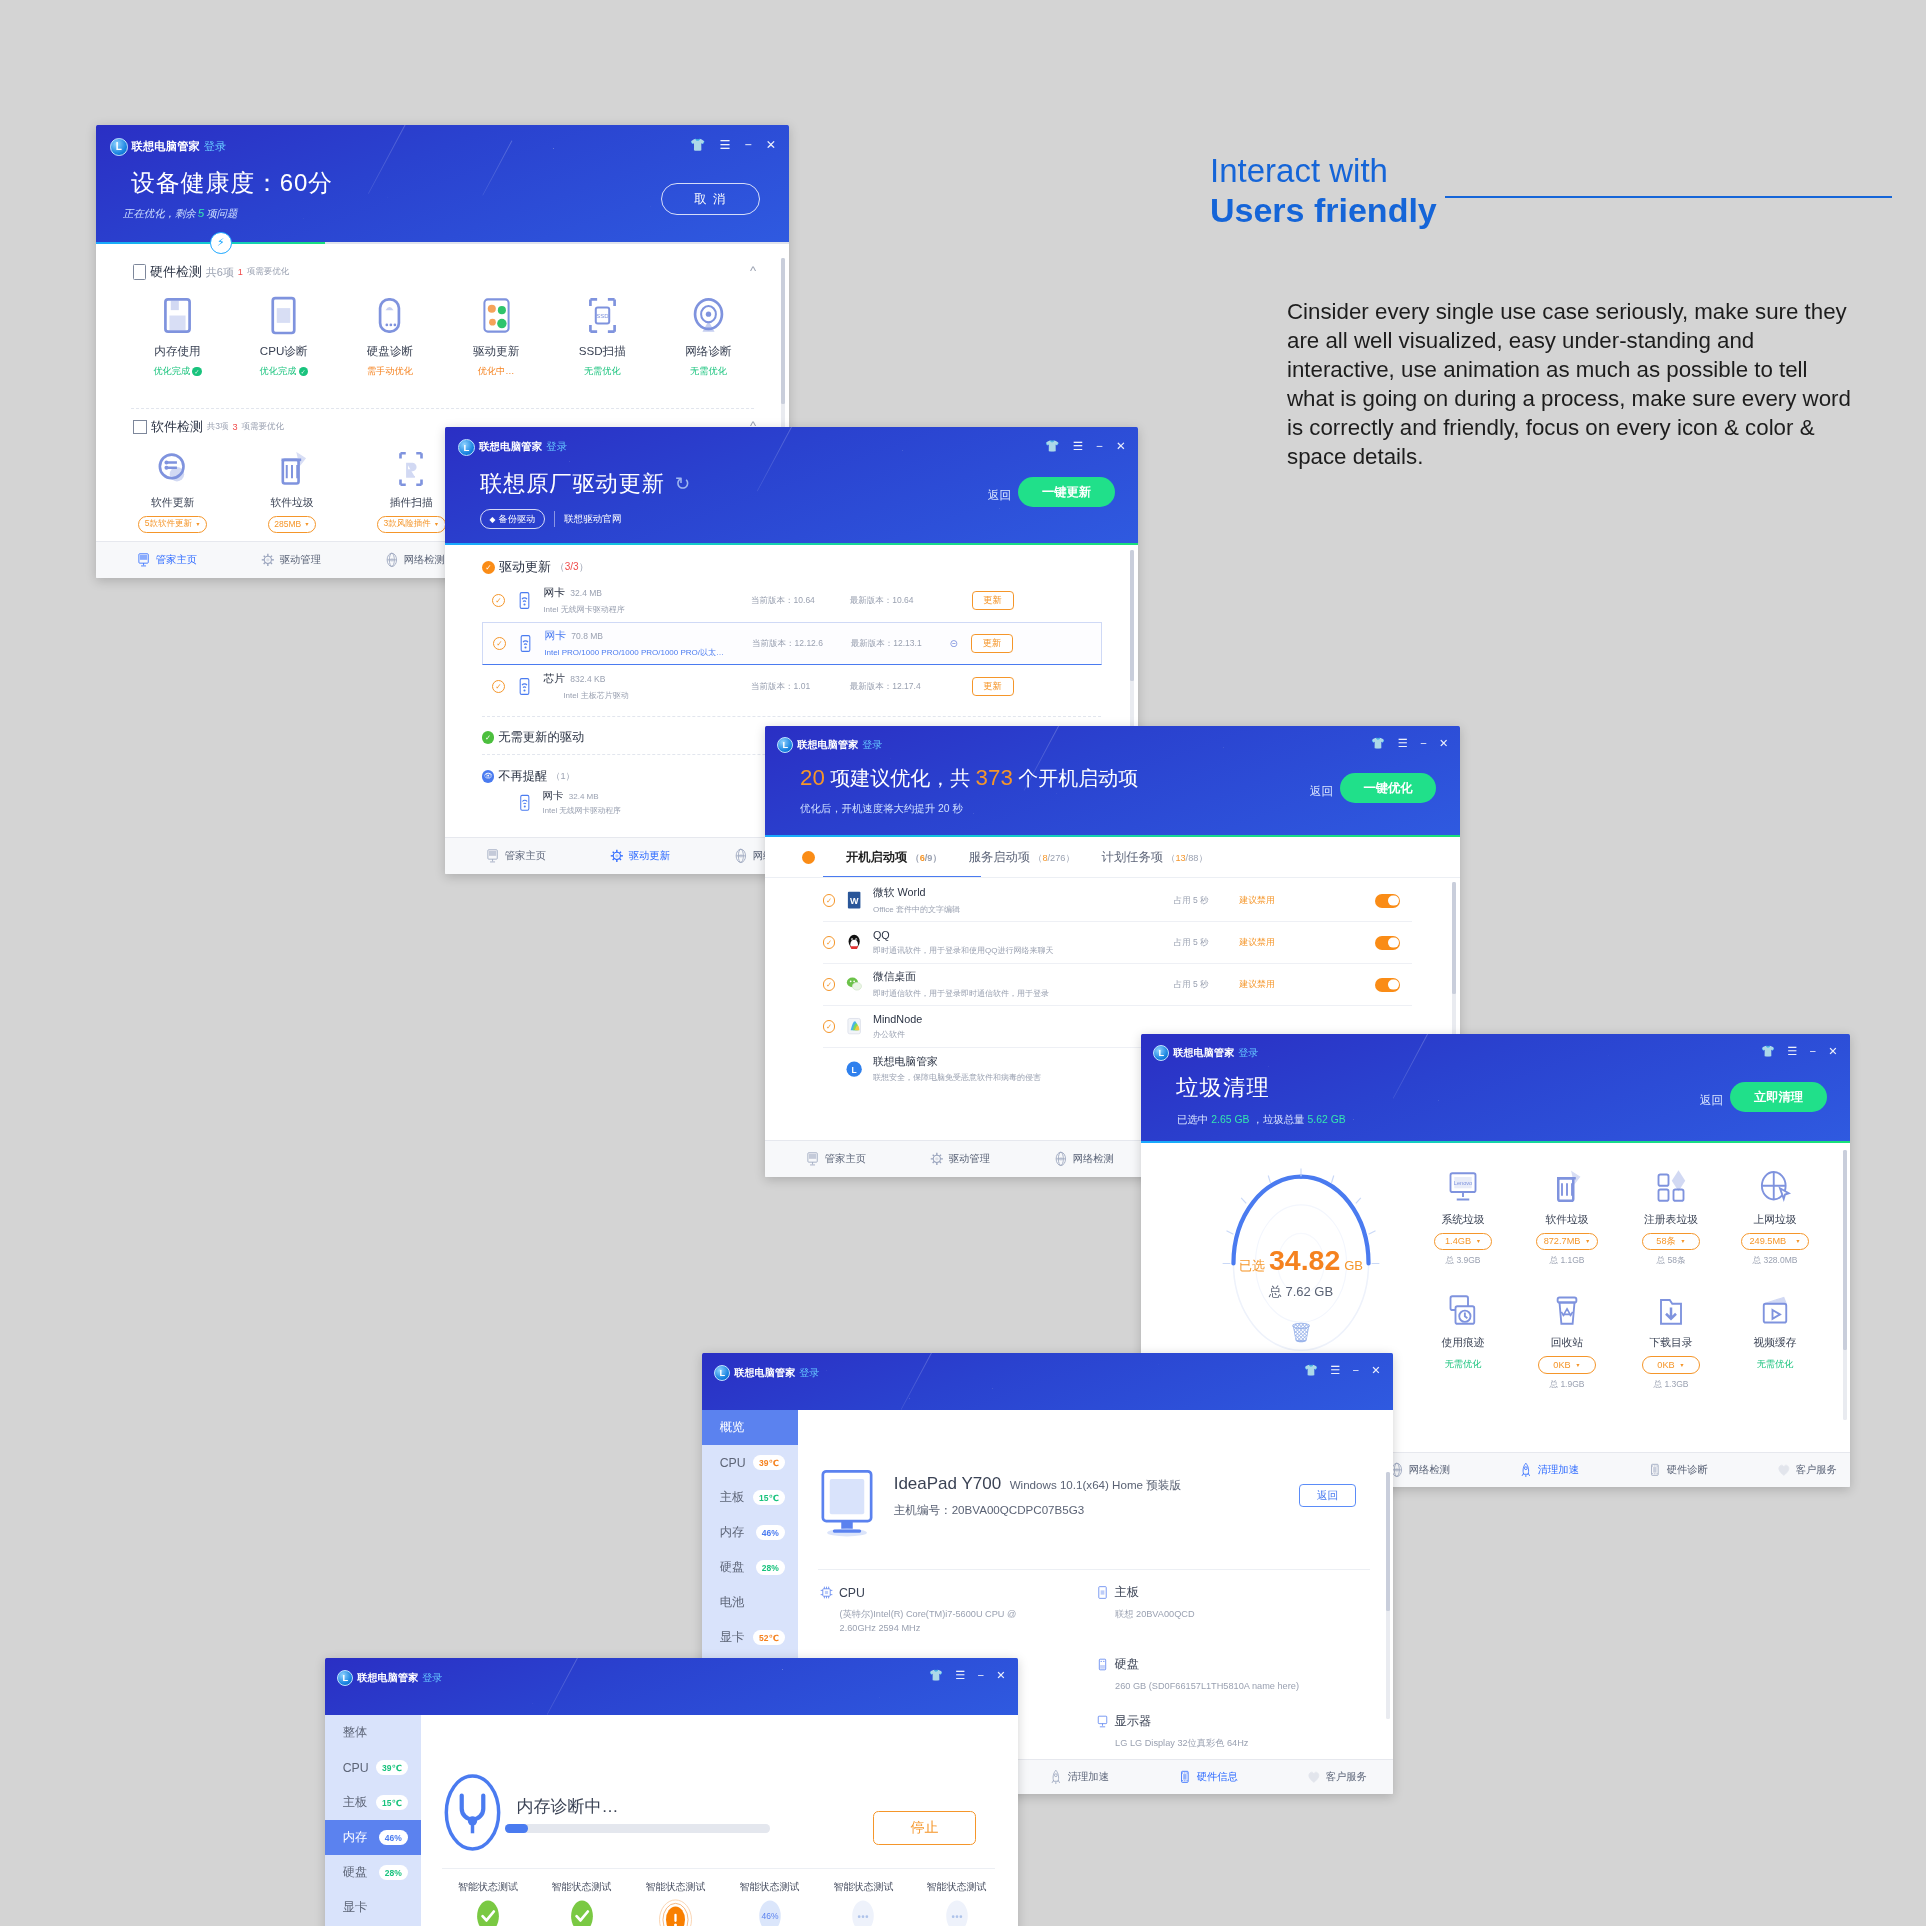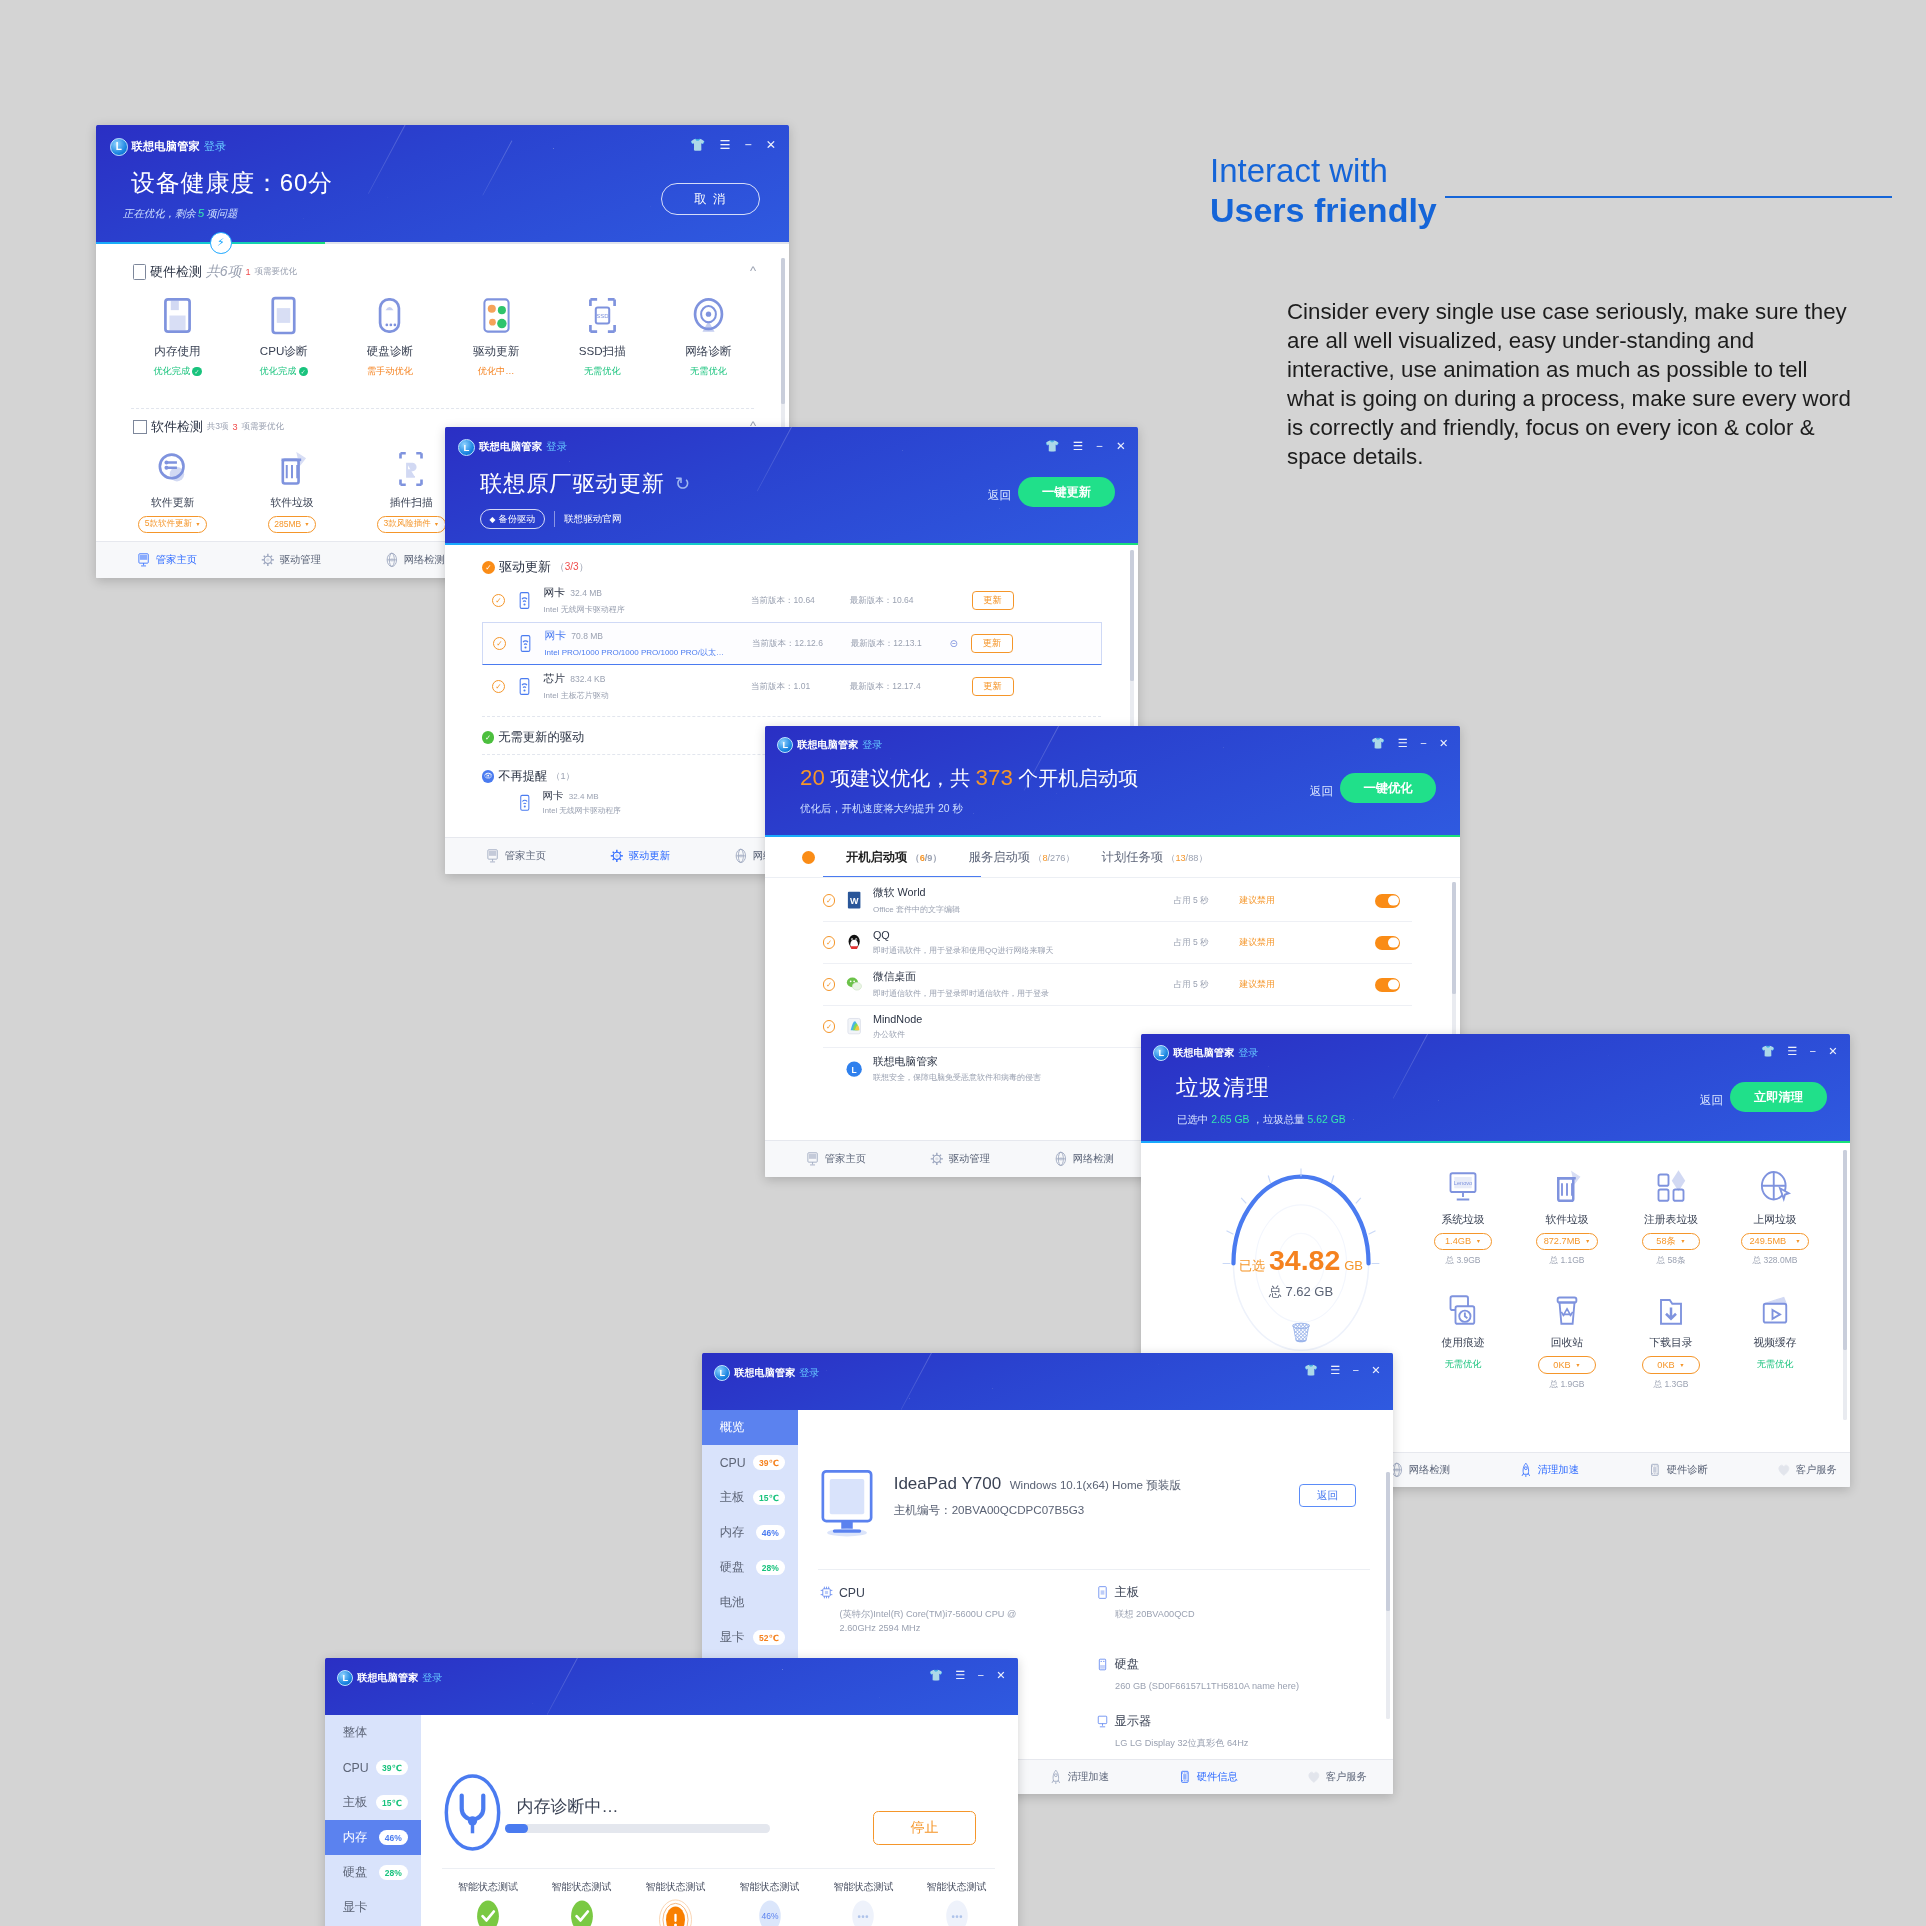--- a/index.html
+++ b/index.html
@@ -111,21 +111,21 @@
   </div>
 
   <div style="position:absolute;left:0;top:117px;width:100%;height:1.9px;background:#dfe3ec;">
     <div style="width:33%;height:100%;background:linear-gradient(to right,#1aa7ff,#12c7d6 45%,#19e07a);"></div>
   </div>
   <div style="position:absolute;left:114px;top:107px;width:21.6px;height:21.6px;border-radius:50%;background:#fff;border:1.9px solid #1aa7ff;display:flex;align-items:center;justify-content:center;color:#1aa7ff;font-size:10.8px;">⚡</div>
 
   <div class="sect-title" style="position:absolute;left:37px;top:138px;">
     <span class="ico" style="width:13px;height:15.4px;border:1.2px solid #7d879b;border-radius:1.5px;display:inline-block;"></span>
     <span style="font-size:13px;color:#2c3445;">硬件检测</span>
-    <span class="muted" style="font-size:14px;font-style:italic;">共6项</span>
+    <span class="muted" style="font-size:11px;">共6项</span>
     <span class="red" style="font-size:9.2px;">1</span>
     <span class="muted" style="font-size:8.5px;">项需要优化</span>
   </div>
   <div style="position:absolute;right:33px;top:138px;color:#9aa1b1;font-size:13px;">^</div>
   <div id="hw-tiles" style="position:absolute;left:37px;top:169px;width:620px;display:flex;justify-content:space-between;">
   <div class="tile" style="width:89px;">
     <svg width="43" height="43" viewBox="0 0 64 64">
           <rect x="14" y="8" width="36" height="48" rx="4" fill="none" stroke="#7f93de" stroke-width="4"></rect>
           <rect x="22" y="10" width="12" height="14" fill="#7f93de" opacity=".35"></rect>
           <rect x="20" y="32" width="24" height="22" fill="#7f93de" opacity=".3"></rect>
@@ -361,21 +361,21 @@
     <svg width="23" height="23" viewBox="0 0 64 64">
           <rect x="20" y="10" width="24" height="44" rx="4" fill="none" stroke="#4a7bf0" stroke-width="3"></rect>
           <path d="M25 28a9 9 0 0 1 14 0M28 35a5 5 0 0 1 8 0" stroke="#4a7bf0" stroke-width="3" fill="none"></path>
           <circle cx="32" cy="43" r="3" fill="#4a7bf0"></circle>
         </svg>
     <div style="width:200px;">
       <div style="display:flex;align-items:baseline;gap:5.4px;">
         <span style="font-size:10.8px;color:#2c3445;">芯片</span>
         <span class="muted" style="font-size:8.5px;">832.4 KB</span>
       </div>
-      <div style="font-size:8px;margin-top:3.9px;color:#9aa1b1;">Intel 主板芯片驱动</div>
+      <div style="font-size:8px;margin-top:3.9px;color:#9aa1b1;margin-left:20px;">Intel 主板芯片驱动</div>
     </div>
     <div class="muted" style="font-size:8.5px;width:91px;">当前版本：1.01</div>
     <div class="muted" style="font-size:8.5px;width:91px;">最新版本：12.17.4</div>
     <span style="width:15.4px;"></span>
     <span class="orangepill" style="width:42px;height:19px;font-size:9.2px;border-radius:3.9px;">更新</span>
   </div>
     </div>
 
   <div class="dashed" style="position:absolute;left:37px;right:37px;top:289px;"></div>
   <div class="sect-title" style="position:absolute;left:37px;top:302px;">

